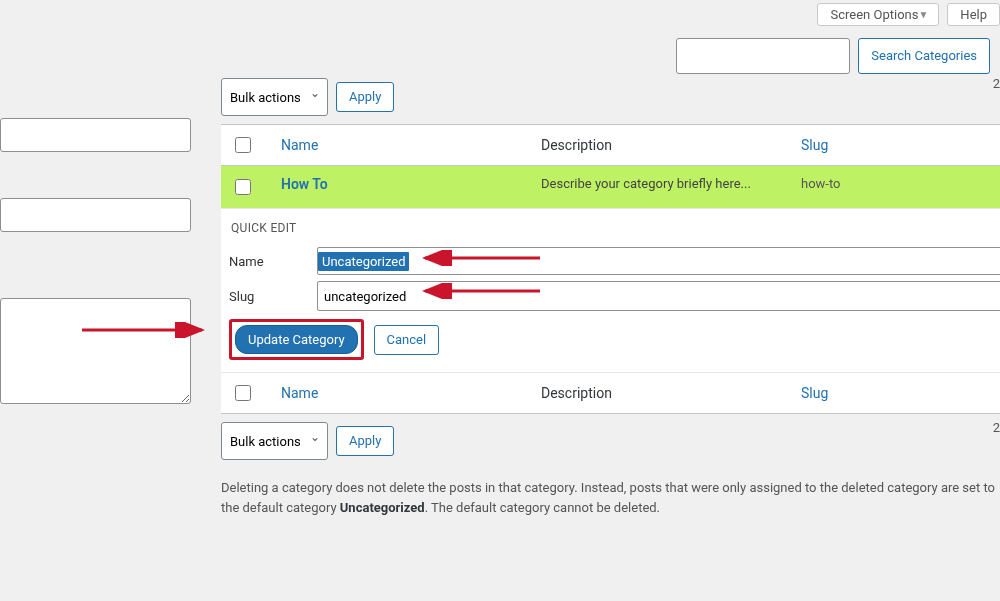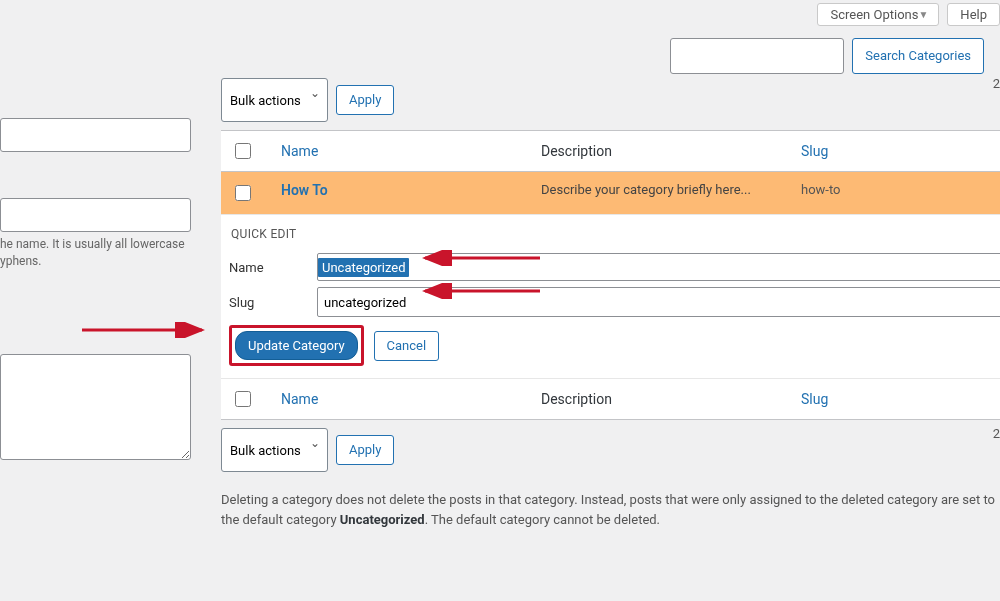--- a/index.html
+++ b/index.html
@@ -1,35 +1,35 @@
 <!DOCTYPE html>
 <html><head>
 <meta charset="utf-8">
 <style>
 html,body{margin:0;padding:0;font-family:-apple-system,BlinkMacSystemFont,"Segoe UI",Roboto,Helvetica,Arial,sans-serif;font-size:13px;color:#32373c;background:#f0f0f1;width:1000px;height:601px;overflow:hidden;position:relative}
 input,button,textarea,select{font-family:inherit;font-size:13px}
 .topbar{position:absolute;top:3px;right:0;display:flex;gap:8px;align-items:center}
 .toplink{border:1px solid #c9c9c9;background:#fff;border-radius:3px;padding:3px 10px 3px 12px;color:#555;font-size:13px;display:flex;align-items:center;}
 .toplink .chev{font-size:10px;color:#888}
-.searchbar{position:absolute;top:38px;right:16px;display:flex;gap:8px}
+.searchbar{position:absolute;top:38px;right:10px;display:flex;gap:8px}
 .searchinput{border:1px solid #8c8f94;border-radius:3px;width:160px;height:30px;padding:2px 6px;background:#fff}
 .btn{border:1px solid #2271b1;background:#fff;color:#2271b1;border-radius:3px;padding:5px 12px;cursor:pointer;line-height:18px}
 .main{position:absolute;left:221px;top:78px;right:0}
 .actions{display:flex;gap:8px;align-items:center;margin-bottom:8px}
-.bulk{border:1px solid #7e8993;border-radius:3px;background:#fff;padding:3px 26px 3px 8px;height:44px;appearance:none}
+.bulk{border:1px solid #7e8993;border-radius:3px;background:#fff;padding:3px 26px 3px 8px;height:38px;appearance:none}
 .bulk-wrap{position:relative;display:inline-block}
 .bulk-wrap .caret{position:absolute;right:8px;top:8px;pointer-events:none;color:#555;font-size:12px}
 .count{position:absolute;right:0;top:-2px;color:#555}
 .countpos{position:relative}
 .table{width:100%;border-collapse:collapse;table-layout:fixed}
 .table thead th{border-top:1px solid #c3c4c7;border-bottom:1px solid #c3c4c7;background:#fff;text-align:left;font-weight:400;color:#2271b1;padding:9px 10px;font-size:14px}
 .table thead th.cb{width:30px}
 .table thead th.desc{width:240px;color:#32373c}
 .table thead th span.black{color:#32373c}
-.table tbody td{border-bottom:1px solid #e7e7e7;padding:10px;vertical-align:top;background:#fdba74}
+.table tbody td{border-bottom:1px solid #e7e7e7;padding:10px;vertical-align:top;background:#bef264}
 .cb input{width:16px;height:16px;border:1px solid #8c8f94;border-radius:3px}
 .rowname{color:#2271b1;font-weight:600;font-size:14px}
 .placeholder{color:#72777c;font-style:italic}
 .slugtext{color:#555}
 .quickedit td{background:#fff !important;padding:0 !important}
 .qe-inner{padding:12px 4px 12px 8px}
 .qe-title{text-transform:uppercase;color:#555;font-size:12px;letter-spacing:0.3px;margin-bottom:12px;padding-left:2px}
 .qe-row{display:flex;align-items:center;margin-bottom:6px}
 .qe-label{width:88px;color:#333;font-size:13px}
 .qe-input{flex:1;border:1px solid #8c8f94;border-radius:2px;height:26px;padding:1px 6px;background:#fff;font-size:13px}
@@ -67,21 +67,20 @@
 
 <div class="searchbar">
   <input class="searchinput" type="text" style="">
   <button class="btn">Search Categories</button>
 </div>
 
 <div class="side">
   <input class="sideinput" style="">
   <div style="height:42px"></div>
   <input class="sideinput" style="">
-  <div class="sidetext">he name. It is usually all lowercase yphens.</div>
   <div style="height:38px"></div>
   <div style="height:24px"></div>
   <textarea class="sidetextarea" style=""></textarea>
 </div>
 
 <div class="main">
   <div class="actions countpos">
     <div class="bulk-wrap">
       <select class="bulk">
         <option>Bulk actions</option>

